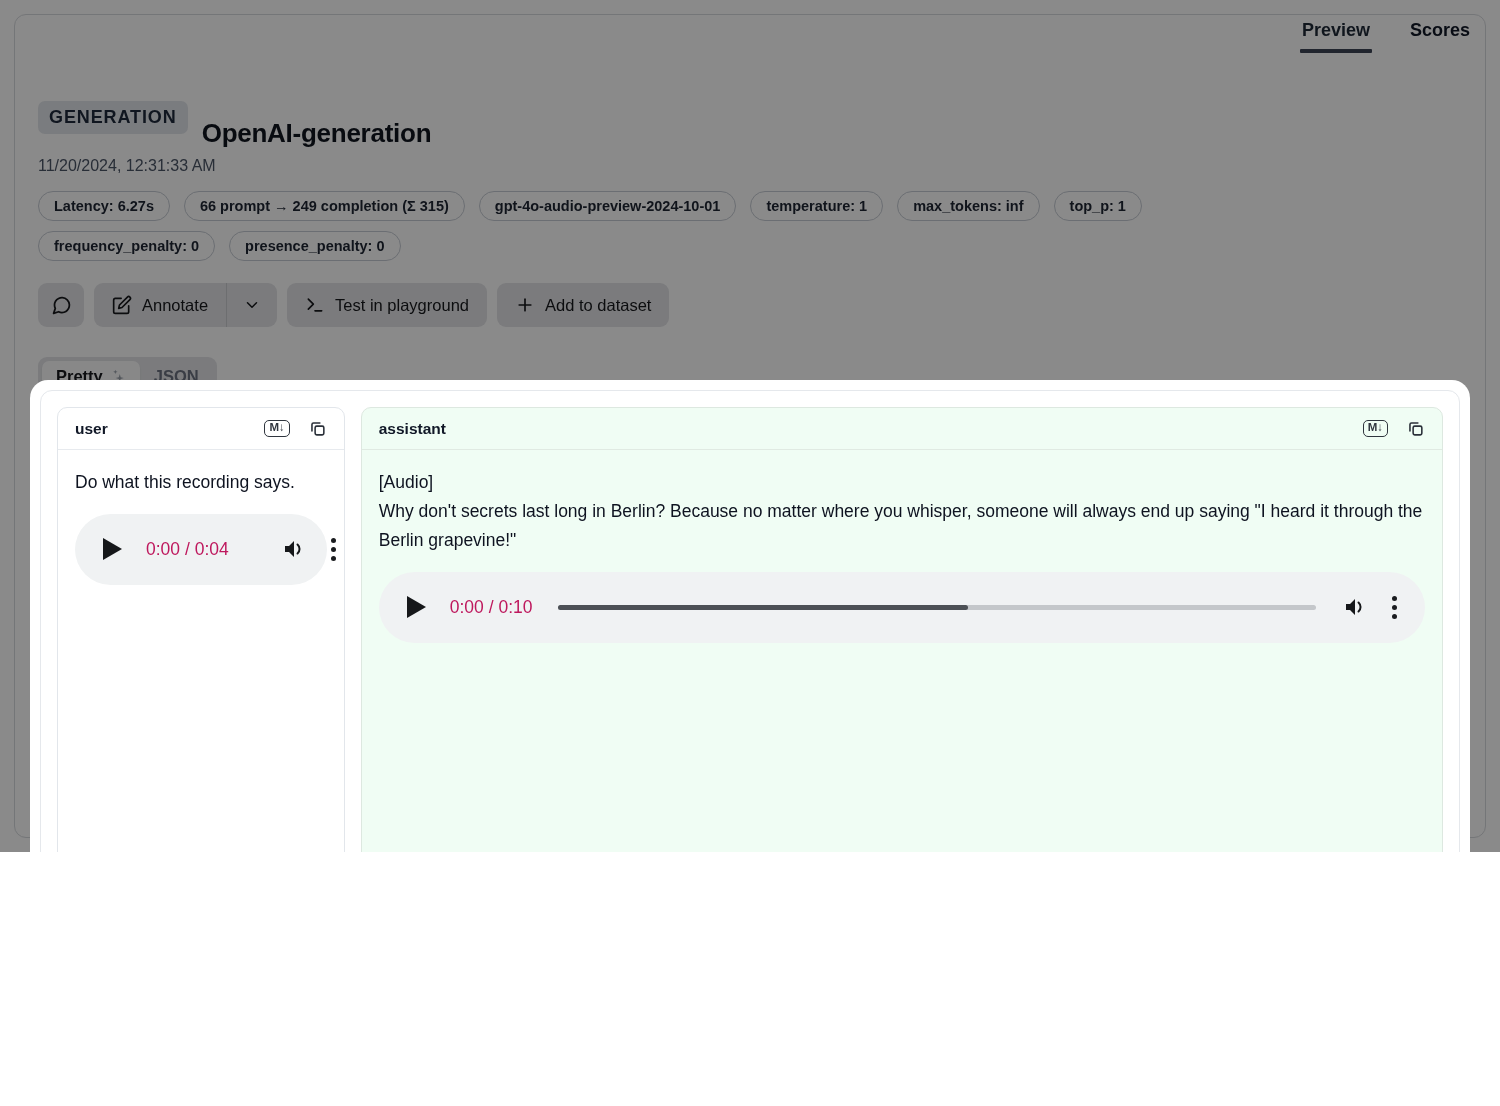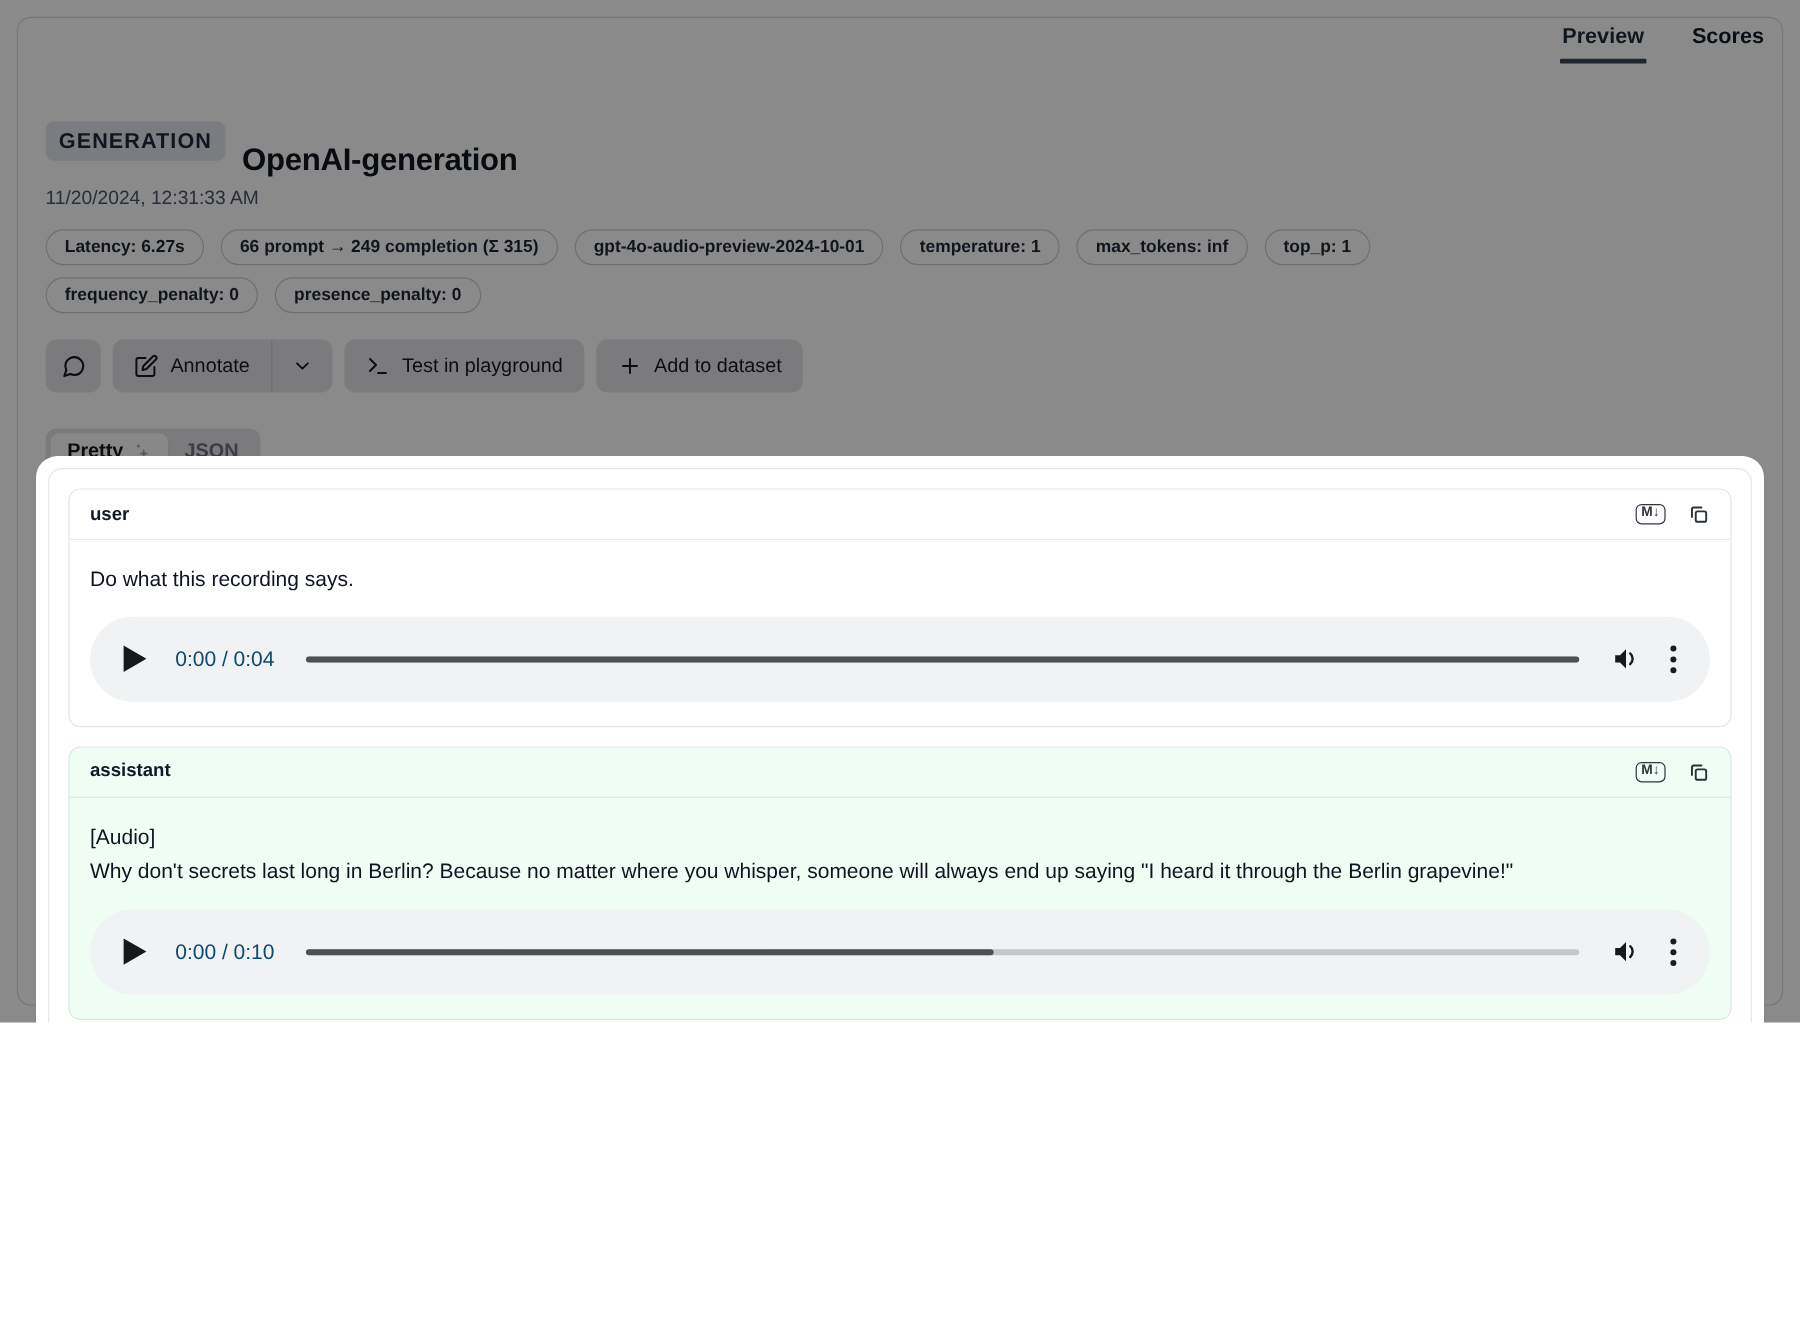--- a/index.html
+++ b/index.html
@@ -34,35 +34,35 @@
   .split .divider { width:1px; background:#c9cbd0; margin:0; }
   .split .btn.caret { padding:0 16px; }
 
   .view-toggle { margin-top:30px; display:inline-flex; background:#e3e4e7; border-radius:9px; padding:4px; align-items:center; }
   .seg { display:flex; align-items:center; gap:8px; padding:6px 14px; border-radius:7px; font-size:16.5px; font-weight:600; cursor:pointer; }
   .seg.active { background:#fbfbfc; color:#17181c; box-shadow:0 1px 2px rgba(0,0,0,.08); }
   .seg.inactive { color:#6b7280; }
 
   
   .spotlight { position:absolute; left:30px; top:380px; width:1440px; height:535px; background:#ffffff; border-radius:18px; padding:10px; z-index:5; box-shadow:0 0 0 2500px rgba(0,0,0,0.46); }
-  .messages-container { width:100%; height:100%; border:1px solid #e5e8ec; border-radius:12px; padding:16px; display:flex; flex-direction:column; gap:16px; }
+  .messages-container { width:100%; height:100%; border:1px solid #e5e8ec; border-radius:12px; padding:16px; display:flex; flex-direction:row; gap:16px; }
   .message-card { border:1px solid #e2e6eb; border-radius:10px; background:#ffffff; overflow:hidden; }
   .message-card.assistant { background:#f0fdf4; border-color:#dde8e0; }
   .msg-header { display:flex; align-items:center; justify-content:space-between; padding:11px 17px; border-bottom:1px solid #e7eaee; }
   .message-card.assistant .msg-header { border-bottom-color:#e0eae2; }
   .role-label { font-size:15.5px; font-weight:700; color:#111827; }
   .hdr-icons { display:flex; align-items:center; gap:18px; }
   .md-badge { border:1.6px solid #30363f; border-radius:5px; font-size:11.5px; font-weight:700; color:#30363f; padding:1px 4px 2px 4px; line-height:1; cursor:pointer; }
   .copy-btn { cursor:pointer; display:flex; }
   .msg-body-wrap { padding:0; }
   .message-card .msg-text { padding:18px 17px 0 17px; font-size:17.5px; color:#0e1320; line-height:1.65; white-space:pre-wrap; }
 
   .audio-player { margin:17px 17px 20px 17px; height:71px; background:#f0f2f3; border-radius:36px; display:flex; align-items:center; padding:0 28px; }
   .play-btn { width:0; height:0; border-left:19px solid #16181a; border-top:11px solid transparent; border-bottom:11px solid transparent; cursor:pointer; flex:0 0 auto; }
-  .audio-time { margin-left:24px; font-size:17.5px; color:#0c4a6e; white-space:nowrap; flex:0 0 auto; }
+  .audio-time { margin-left:24px; font-size:17.5px; color:#be185d; white-space:nowrap; flex:0 0 auto; }
   .track { flex:1 1 auto; height:5px; background:#c4c7ca; border-radius:3px; margin:0 26px 0 26px; position:relative; cursor:pointer; }
   .track-fill { position:absolute; left:0; top:0; height:100%; background:#4c5055; border-radius:3px; }
   .vol-btn { cursor:pointer; display:flex; flex:0 0 auto; }
   .kebab { margin-left:26px; display:flex; flex-direction:column; gap:4px; cursor:pointer; flex:0 0 auto; }
   .kebab span { width:5px; height:5px; border-radius:50%; background:#1a1c1f; }
 
   
   .metadata-panel { position:absolute; left:37px; top:935px; width:1426px; height:133px; border:1px solid #e2e6eb; border-radius:12px; background:#ffffff; }
   .meta-header { display:flex; align-items:center; justify-content:space-between; padding:11px 17px; border-bottom:1px solid #e7eaee; }
   .meta-title { font-size:15.5px; font-weight:700; color:#111827; }

